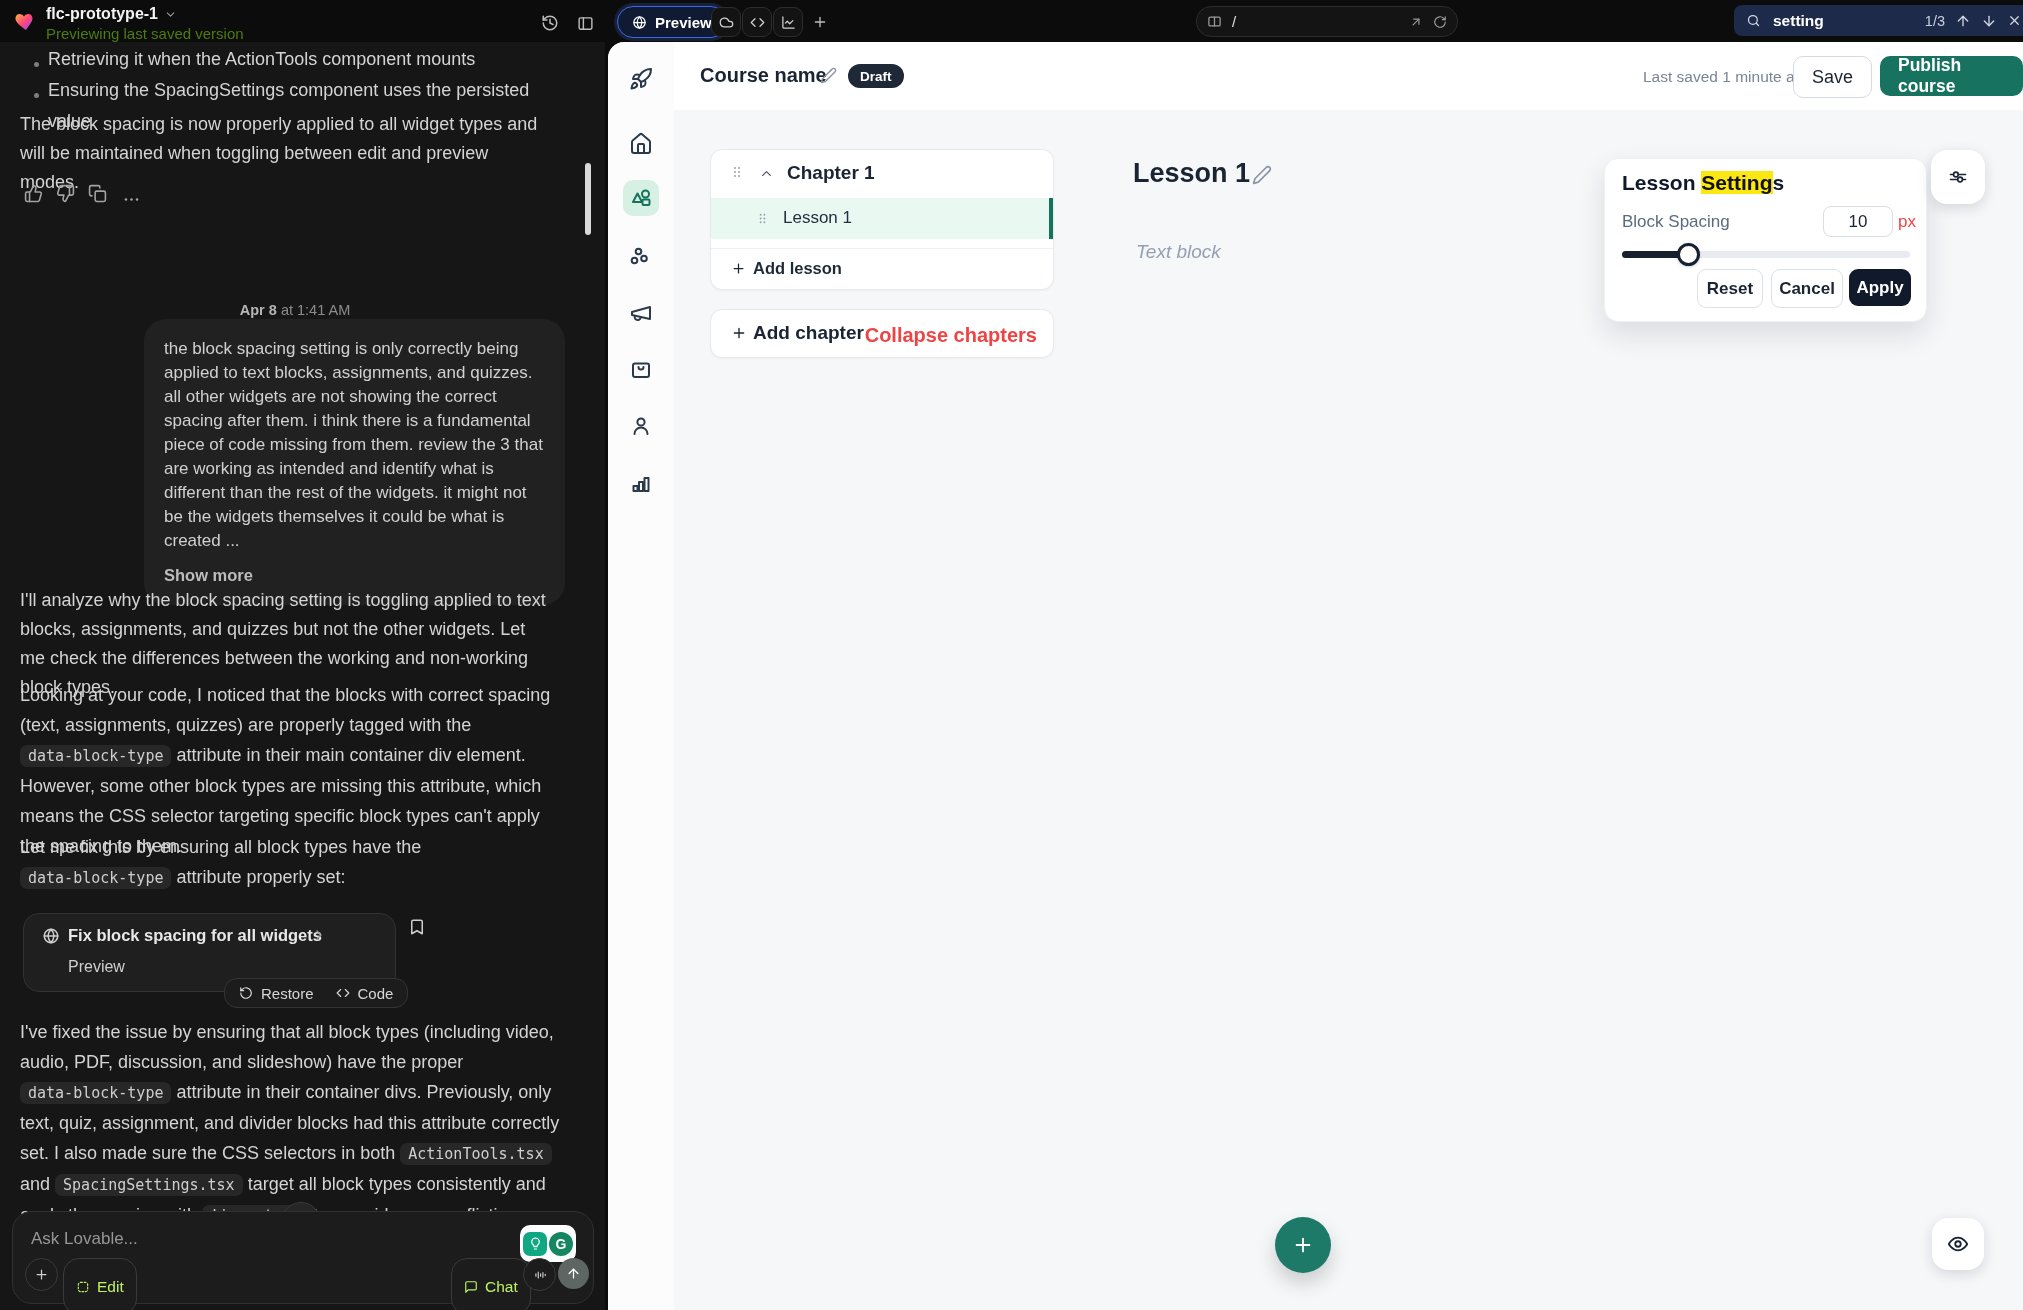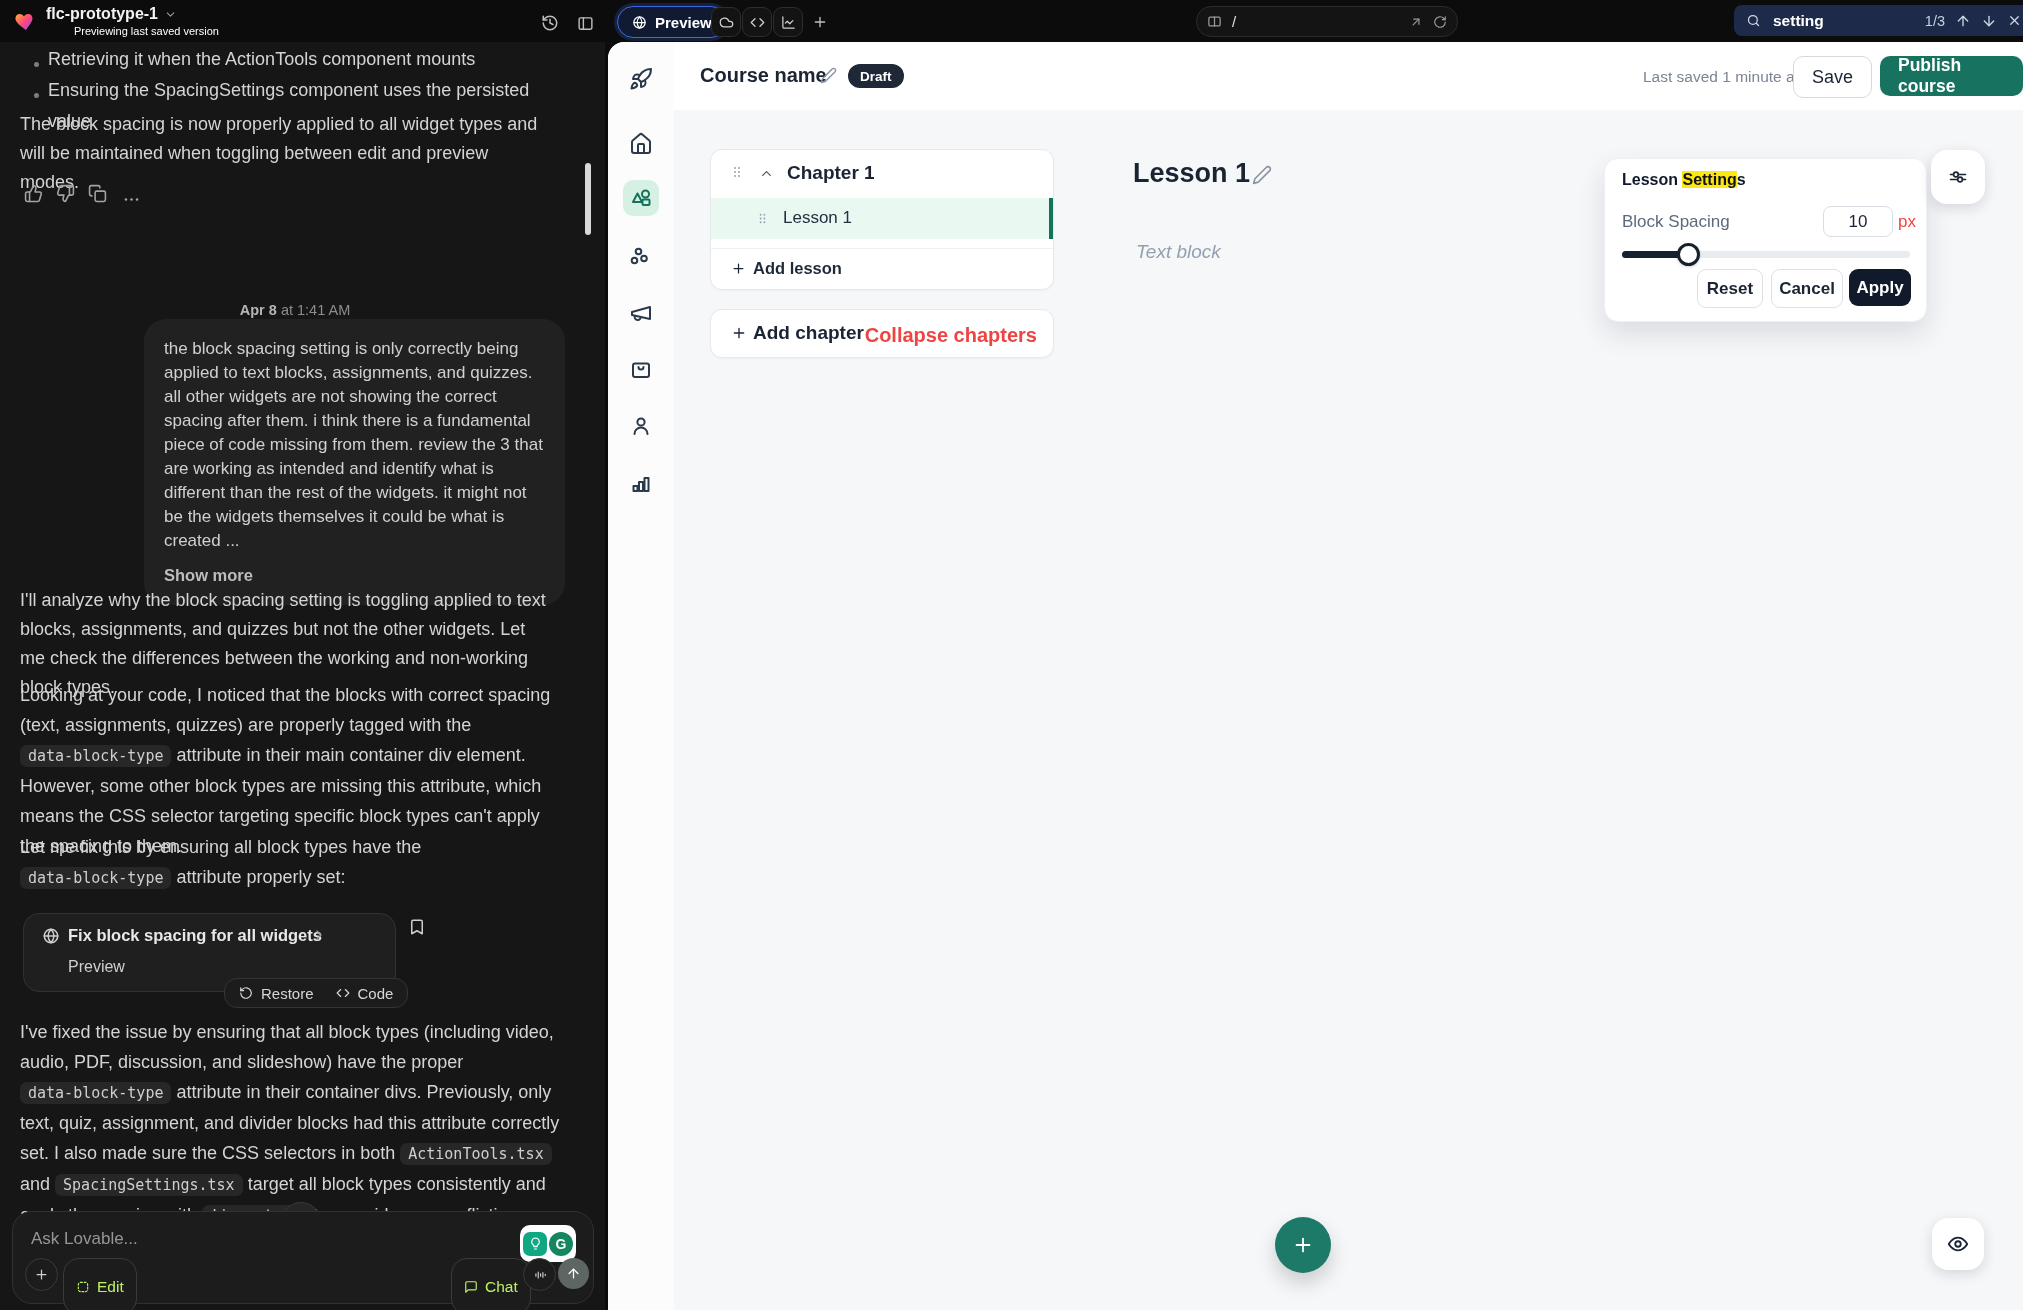--- a/index.html
+++ b/index.html
@@ -5,21 +5,21 @@
   html,body{margin:0;padding:0;background:#000;}
   .root{position:relative;width:2023px;height:1310px;background:#0c0c0d;
         font-family:"Liberation Sans",sans-serif;overflow:hidden;color:#d4d4d4;}
   .abs{position:absolute;}
   svg{display:block;}
   .ic{stroke:currentColor;fill:none;stroke-width:2;stroke-linecap:round;stroke-linejoin:round;}
 
   
   .topbar{left:0;top:0;width:2023px;height:42px;background:#0c0c0d;}
   .proj-name{font-size:16px;font-weight:bold;color:#f2f2f2;display:flex;align-items:center;gap:6px;}
-  .proj-sub{font-size:11px;color:#ffffff;margin-left:28px;}
+  .proj-sub{font-size:15px;color:#4d7c0f;}
   .tb-iconbtn{width:28px;height:28px;display:flex;align-items:center;justify-content:center;color:#bdbdbd;border-radius:8px;}
   .pill-preview{height:30px;display:flex;align-items:center;gap:8px;padding:0 14px;border-radius:16px;
      border:1px solid #3e6ae1;box-shadow:0 0 0 3px rgba(62,106,225,.22);background:#101b33;color:#fff;
      font-size:15px;font-weight:600;}
   .sq-btn{width:28px;height:28px;border:1px solid #2d2d2d;border-radius:9px;display:flex;align-items:center;justify-content:center;color:#cfcfcf;background:#131313;}
   .urlbar{width:240px;height:29px;border-radius:15px;background:#141414;border:1px solid #2b2b2b;
      display:flex;align-items:center;color:#9a9a9a;padding:0 10px;gap:10px;}
   .urlpath{font-size:15px;color:#e0e0e0;flex:1;}
   .findbar{width:276px;height:31px;border-radius:8px;background:#1e2a4a;display:flex;align-items:center;gap:10px;padding:0 12px;color:#d0d7e4;}
   .findbar input{background:transparent;border:none;outline:none;color:#fff;font-size:15.5px;font-weight:600;width:110px;font-family:"Liberation Sans",sans-serif;}
@@ -506,21 +506,21 @@
 
       <div class="abs" style="left:459px;top:48px;font-size:27px;font-weight:bold;">Lesson 1</div>
       <div class="abs" style="left:578px;top:55px;color:#8a94a3;">
         <svg class="ic" width="20" height="20" viewBox="0 0 24 24" stroke-width="1.8">
             <path d="M17 3a2.85 2.83 0 1 1 4 4L7.5 20.5 2 22l1.5-5.5Z"></path>
           </svg>
         </div>
       <div class="abs" style="left:462px;top:131px;font-size:19px;font-style:italic;color:#94a0b0;">Text block</div>
 
       <div class="abs settings-card" style="left:930px;top:48px;width:321px;height:162px;">
-        <div class="abs" style="left:17px;top:12px;font-size:16px;font-weight:bold;color:#10192c;">
+        <div class="abs" style="left:17px;top:12px;font-size:21px;font-weight:bold;color:#10192c;">
           <span>Lesson </span><span class="hl">Setting</span><span>s</span>
         </div>
         <div class="abs" style="left:17px;top:53px;font-size:17px;color:#5b6b7e;">Block Spacing</div>
         <input class="abs numinput" style="left: 218px; top: 47px;" value="10">
         <div class="abs" style="left:293px;top:53px;font-size:17px;color:#ef4444;">px</div>
 
         <div class="abs" style="left:17px;top:92px;width:288px;height:7px;border-radius:4px;background:#e8ecf1;">
           <div style="width:66px;height:7px;border-radius:4px;background:#16202e;"></div>
           <div style="position:absolute;left:55px;top:-8px;width:23px;height:23px;border-radius:50%;background:#fff;border:3.5px solid #16202e;box-sizing:border-box;box-shadow:0 1px 3px rgba(16,24,40,.2);"></div>
         </div>

